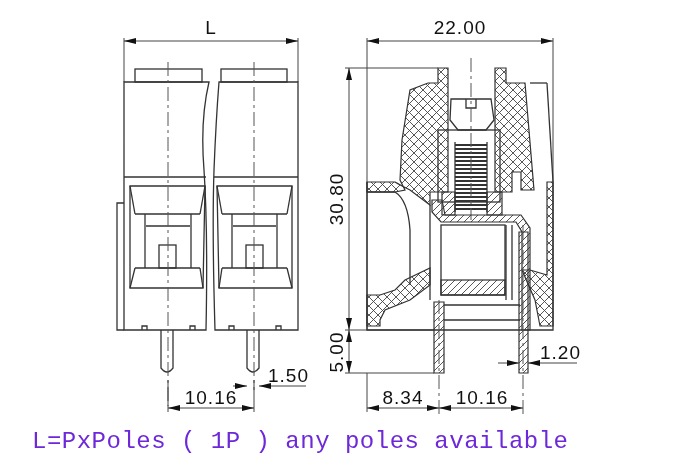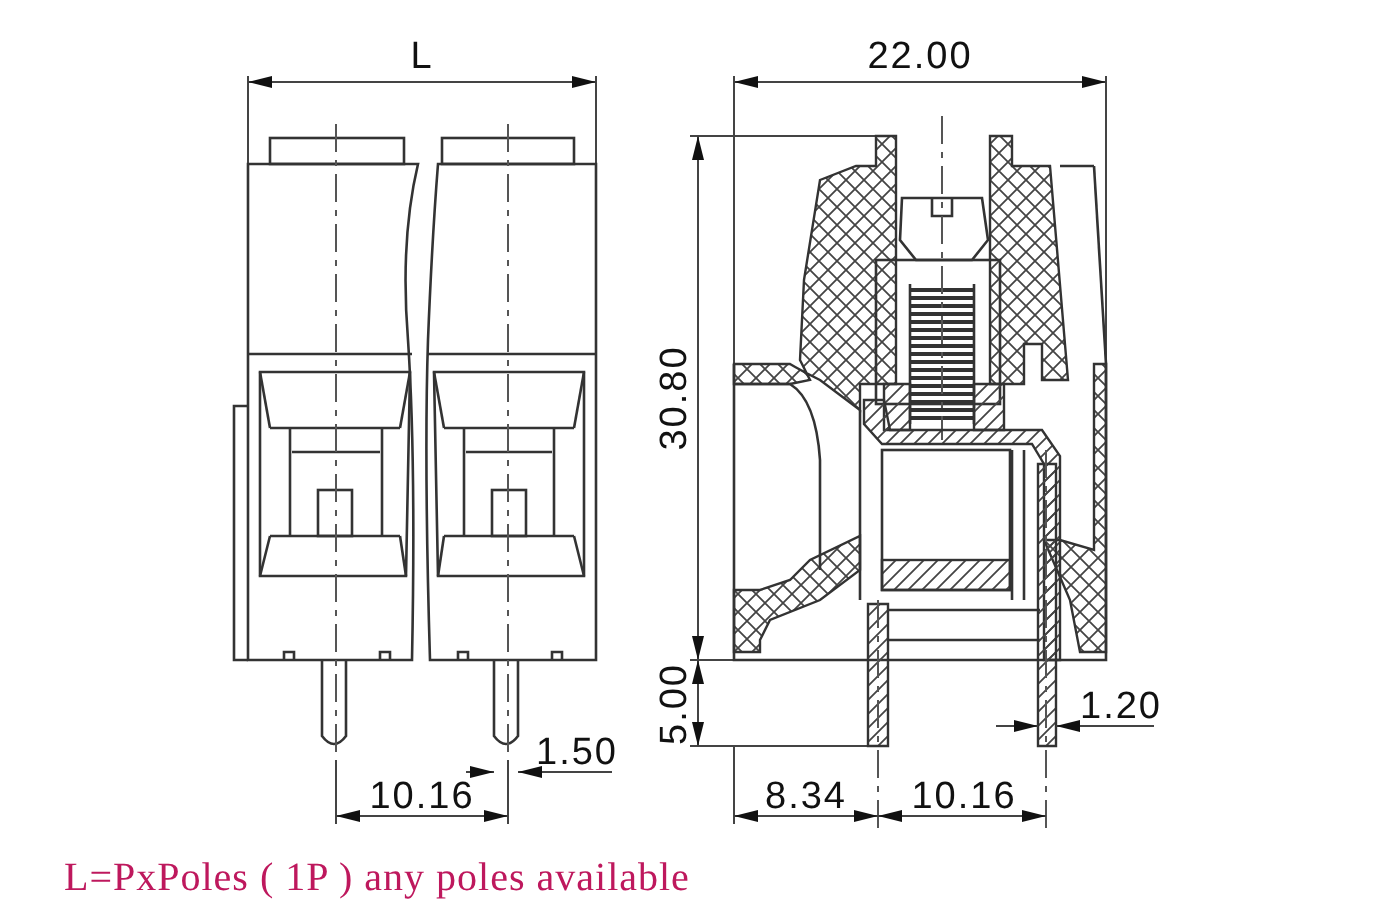--- a/index.html
+++ b/index.html
@@ -1,19 +1,19 @@
 <!DOCTYPE html>
 <html><head>
 <meta charset="utf-8">
 <style>
   html, body { margin:0; padding:0; background:#ffffff; }
   body { width:690px; height:461px; overflow:hidden; position:relative; font-family:"Liberation Sans", sans-serif; }
   #drawing { position:absolute; left:0; top:0; width:690px; height:461px; }
   .dim-text { font-family:"Liberation Sans", sans-serif; font-size:19px; fill:#111; letter-spacing:1px; }
-  .caption { position:absolute; left:32px; top:428px; font-size:20px; color:#be185d; letter-spacing:0.5px; font-family:Liberation Serif, serif; }
+  .caption { position:absolute; left:32px; top:428px; font-size:24px; color:#6d28d9; letter-spacing:0.5px; font-family:Liberation Mono, monospace; }
   .ln { stroke:#333; stroke-width:1.3; fill:none; }
   .thin { stroke:#444; stroke-width:1; fill:none; }
   .dash { stroke:#555; stroke-width:1; fill:none; stroke-dasharray:14 4 3 4; }
   .hatchx { fill:url(#crossHatch); stroke:#333; stroke-width:1.2; }
   .hatchd { fill:url(#diagHatch); stroke:#333; stroke-width:1.2; }
   .arrow { fill:#111; }
 </style>
 </head>
 <body>
 

